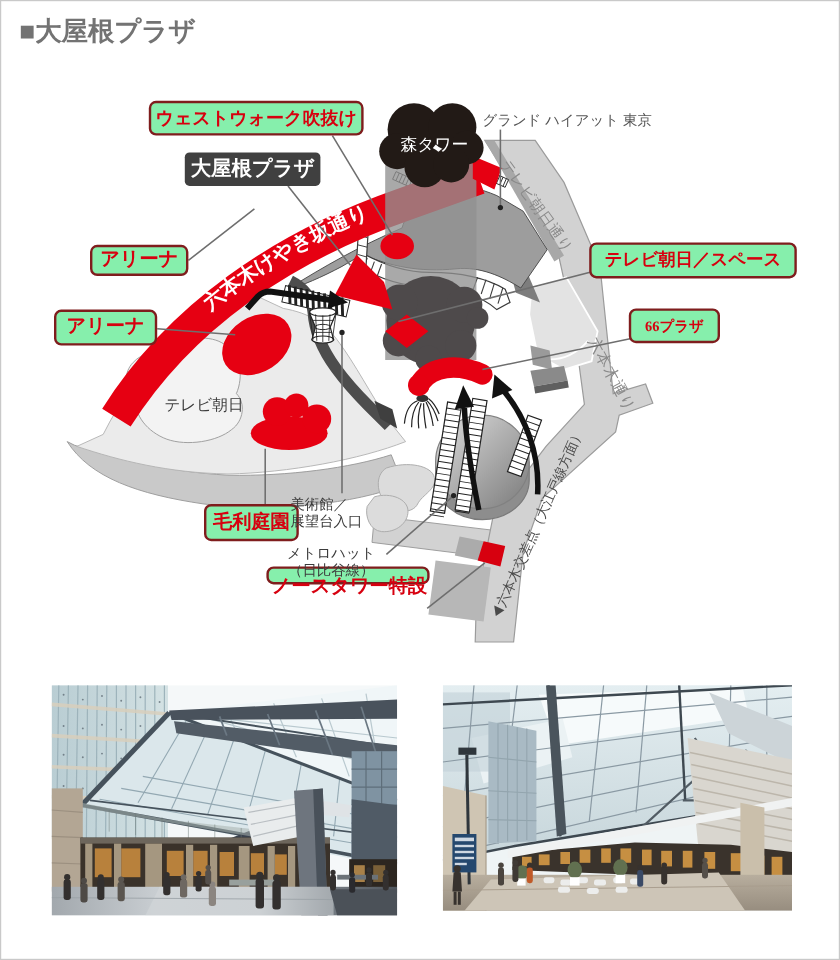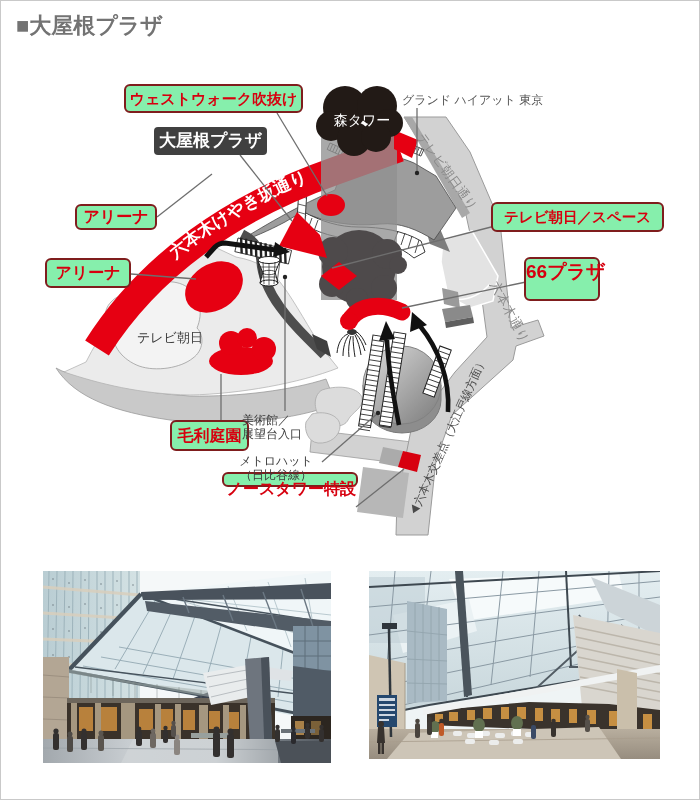--- a/index.html
+++ b/index.html
@@ -574,18 +574,18 @@
         <circle cx="2.5" cy="2" r="2.2"></circle>
         <rect x="0" y="4" width="5" height="13" rx="2"></rect>
       </g>
 </g>
 </svg>
 <div class="lab" style="left:124px;top:84px;width:179px;height:29px;font-size:15px;line-height:25px;">ウェストウォーク吹抜け</div>
 <div class="lab red" style="left:154px;top:127px;width:113px;height:28px;font-size:17px;line-height:28px;">大屋根プラザ</div>
 <div class="lab" style="left:75px;top:204px;width:82px;height:26px;font-size:16px;line-height:22px;">アリーナ</div>
 <div class="lab" style="left:45px;top:258px;width:86px;height:30px;font-size:16px;line-height:26px;">アリーナ</div>
 <div class="lab" style="left:491px;top:202px;width:173px;height:30px;font-size:14.5px;line-height:26px;">テレビ朝日／スペース</div>
-<div class="lab" style="left:524px;top:257px;width:76px;height:44px;font-size:19px;line-height:26px;">66プラザ</div>
+<div class="lab" style="left:524px;top:257px;width:76px;height:29px;font-size:12px;line-height:26px;font-family:Liberation Serif, serif;">66プラザ</div>
 <div class="lab" style="left:170px;top:420px;width:79px;height:31px;font-size:16px;line-height:27px;">毛利庭園</div>
 <div class="lab" style="left:222px;top:472px;width:136px;height:15px;font-size:16px;line-height:29px;text-align:right;">ノースタワー特設</div>
 <div class="smalltxt" style="left:402px;top:93px;color:#555;">グランド ハイアット 東京</div>
 <div class="smalltxt" style="left:242px;top:413px;">美術館／<br>展望台入口</div>
 <div class="smalltxt" style="left:232px;top:454px;text-align:center;width:88px;">メトロハット<br>（日比谷線）</div>
 
 </body></html>

